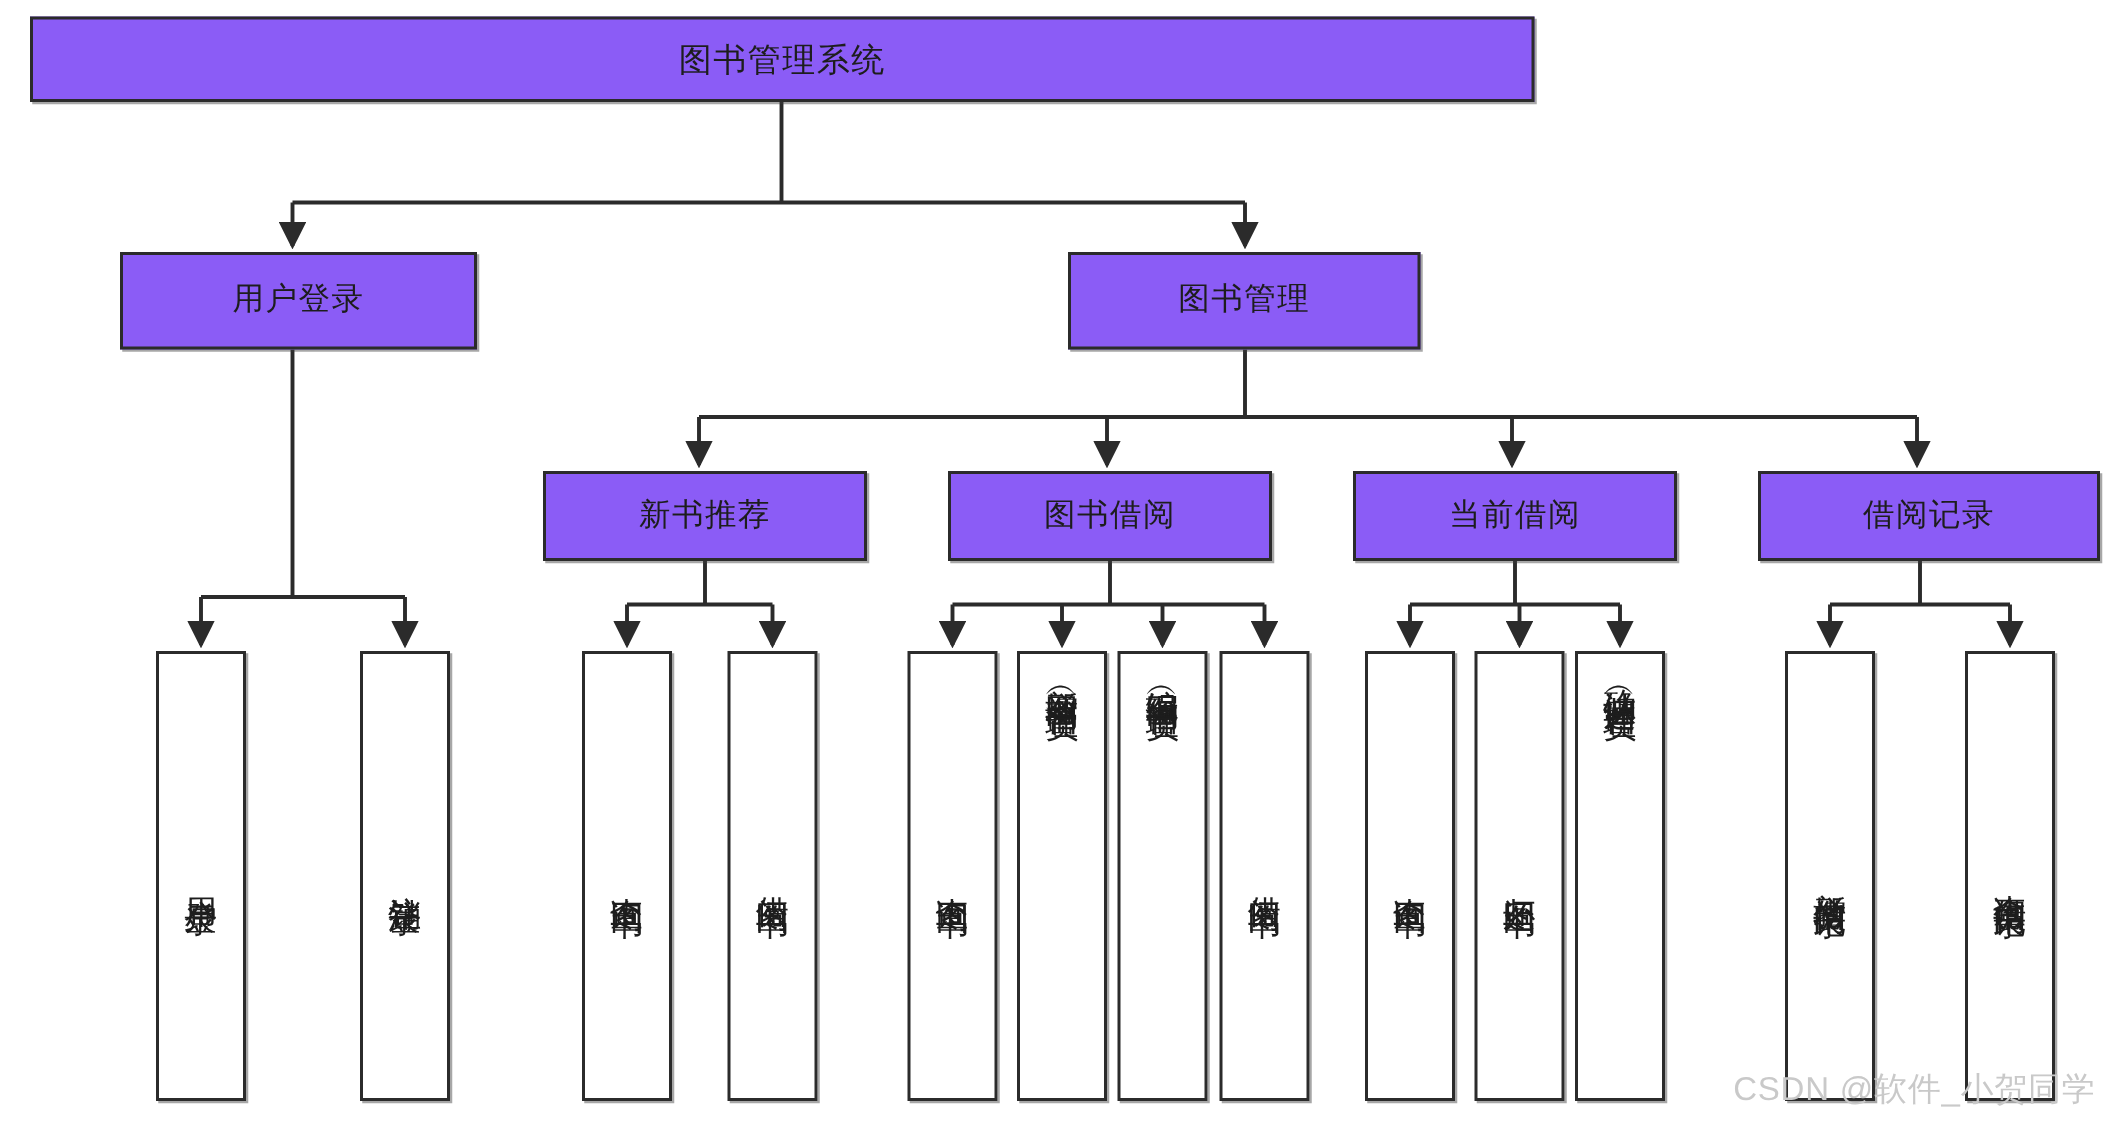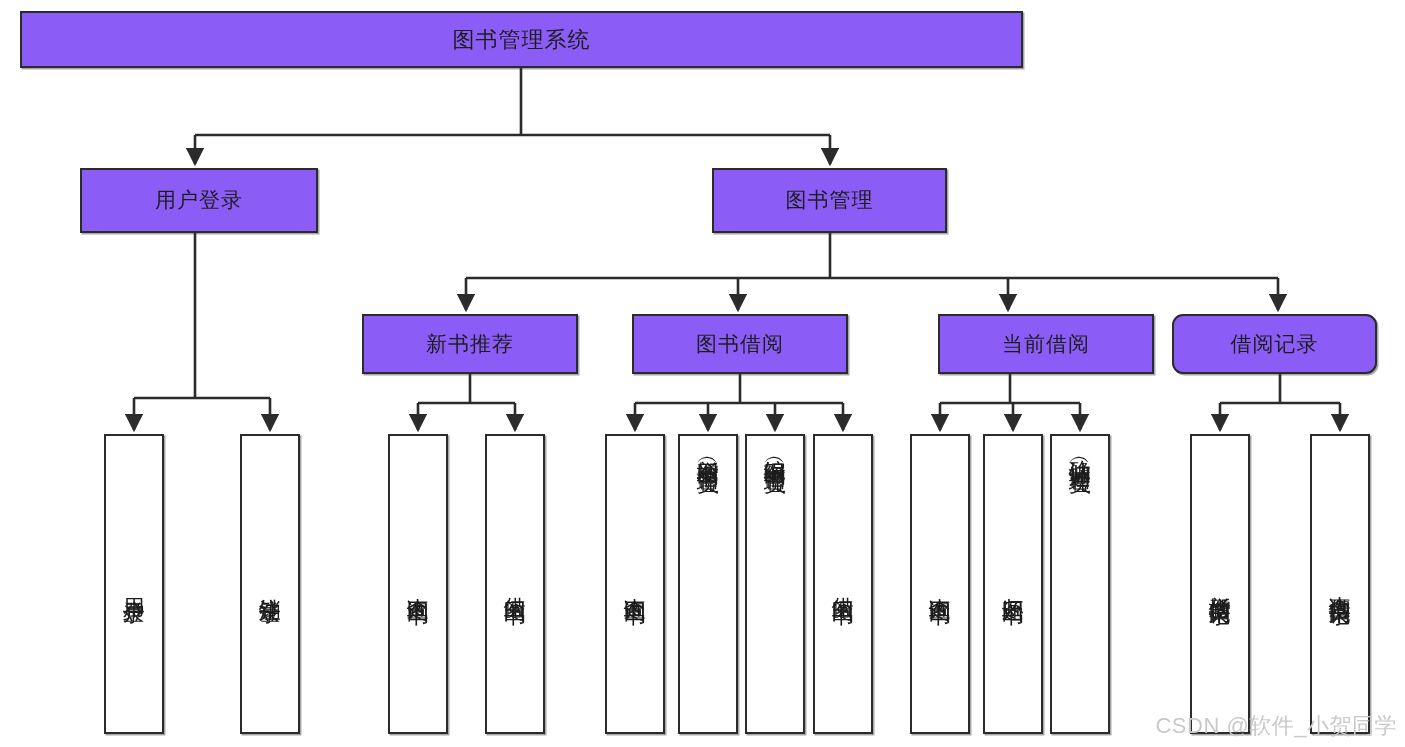--- a/index.html
+++ b/index.html
@@ -143,24 +143,24 @@
   <div class="node-box" style="left:712px; top:168px; width:235px; height:65px;">
     <span class="node-label">图书管理</span>
   </div>
 
   <div class="node-box" style="left:362px; top:314px; width:216px; height:60px;">
     <span class="node-label">新书推荐</span>
   </div>
   <div class="node-box" style="left:632px; top:314px; width:216px; height:60px;">
     <span class="node-label">图书借阅</span>
   </div>
-  <div class="node-box" style="left:902px; top:314px; width:216px; height:60px;margin-left:36px;">
+  <div class="node-box" style="left:902px; top:314px; width:216px; height:60px;">
     <span class="node-label">当前借阅</span>
   </div>
-  <div class="node-box" style="left:1172px; top:314px; width:205px; height:60px;border-radius:11px;">
+  <div class="node-box" style="left:1172px; top:314px; width:228px; height:60px;">
     <span class="node-label">借阅记录</span>
   </div>
 
   <div class="leaf-box" style="left:104px; top:434px; width:60px; height:300px;">
     <span class="leaf-label">用户登录</span>
   </div>
   <div class="leaf-box" style="left:240px; top:434px; width:60px; height:300px;">
     <span class="leaf-label">注销登录</span>
   </div>
 

